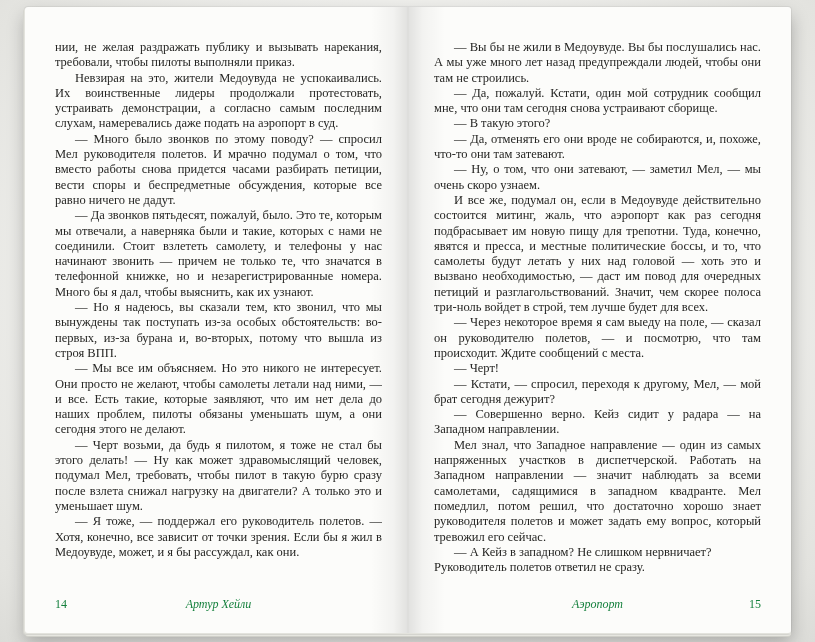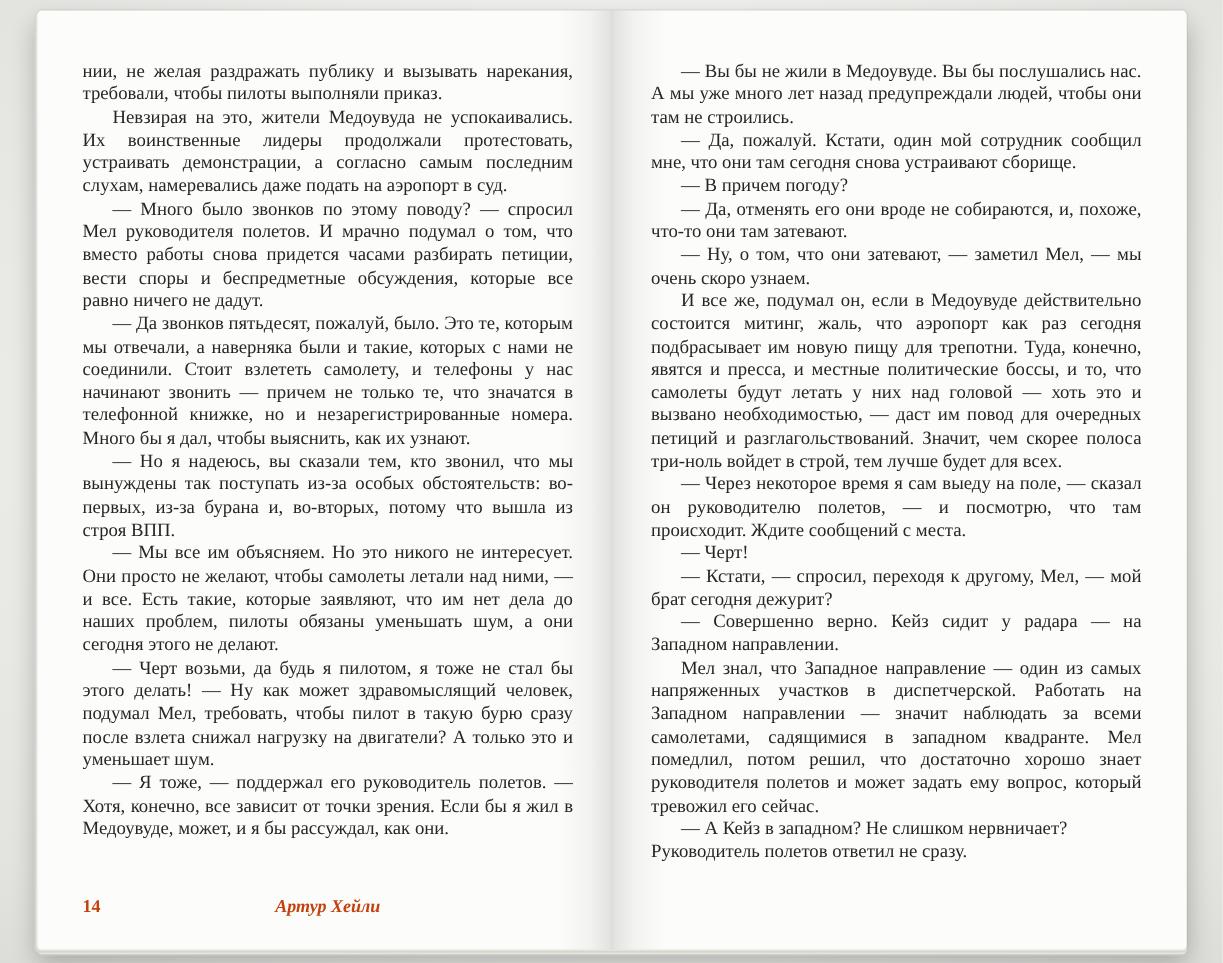--- a/index.html
+++ b/index.html
@@ -76,22 +76,21 @@
   .para.noindent { text-indent: 0; }
   .footer {
     position: absolute;
     left: 30px;
     right: 26px;
     bottom: 21px;
     display: grid;
     grid-template-columns: 1fr auto 1fr;
     align-items: baseline;
     font-size: 12px;
-    color: #c2410c;
-    font-weight: bold;
+    color: #15803d;
   }
   .page.right .footer { left: 26px; right: 30px; }
   .footer .slot-left   { justify-self: start; }
   .footer .slot-center { justify-self: center; }
   .footer .slot-right  { justify-self: end; }
   .running { font-style: italic; }
 </style>
 </head>
 <body>
 
@@ -113,29 +112,34 @@
         <span class="slot-left">14</span>
         <span class="slot-center running">Артур Хейли</span>
         <span class="slot-right"></span>
       </div>
     </div>
 
     <div class="page right">
       <div class="page-text">
           <p class="para">— Вы бы не жили в Медоувуде. Вы бы послушались нас. А мы уже много лет назад предупреждали людей, чтобы они там не строились.</p>
           <p class="para">— Да, пожалуй. Кстати, один мой сотрудник сообщил мне, что они там сегодня снова устраивают сборище.</p>
-          <p class="para">— В причем погоду?</p>
+          <p class="para">— В такую этого?</p>
           <p class="para">— Да, отменять его они вроде не собираются, и, похоже, что-то они там затевают.</p>
           <p class="para">— Ну, о том, что они затевают, — заметил Мел, — мы очень скоро узнаем.</p>
           <p class="para">И все же, подумал он, если в Медоувуде действительно состоится митинг, жаль, что аэропорт как раз сегодня подбрасывает им новую пищу для трепотни. Туда, конечно, явятся и пресса, и местные политические боссы, и то, что самолеты будут летать у них над головой — хоть это и вызвано необходимостью, — даст им повод для очередных петиций и разглагольствований. Значит, чем скорее полоса три-ноль войдет в строй, тем лучше будет для всех.</p>
           <p class="para">— Через некоторое время я сам выеду на поле, — сказал он руководителю полетов, — и посмотрю, что там происходит. Ждите сообщений с места.</p>
           <p class="para">— Черт!</p>
           <p class="para">— Кстати, — спросил, переходя к другому, Мел, — мой брат сегодня дежурит?</p>
           <p class="para">— Совершенно верно. Кейз сидит у радара — на Западном направлении.</p>
           <p class="para">Мел знал, что Западное направление — один из самых напряженных участков в диспетчерской. Работать на Западном направлении — значит наблюдать за всеми самолетами, садящимися в западном квадранте. Мел помедлил, потом решил, что достаточно хорошо знает руководителя полетов и может задать ему вопрос, который тревожил его сейчас.</p>
           <p class="para">— А Кейз в западном? Не слишком нервничает?</p>
           <p class="para noindent">Руководитель полетов ответил не сразу.</p>
         </div>
+      <div class="footer">
+        <span class="slot-left"></span>
+        <span class="slot-center running">Аэропорт</span>
+        <span class="slot-right">15</span>
+      </div>
     </div>
 
     <div class="spine"></div>
   </div>
 </div>
 
 </body></html>

